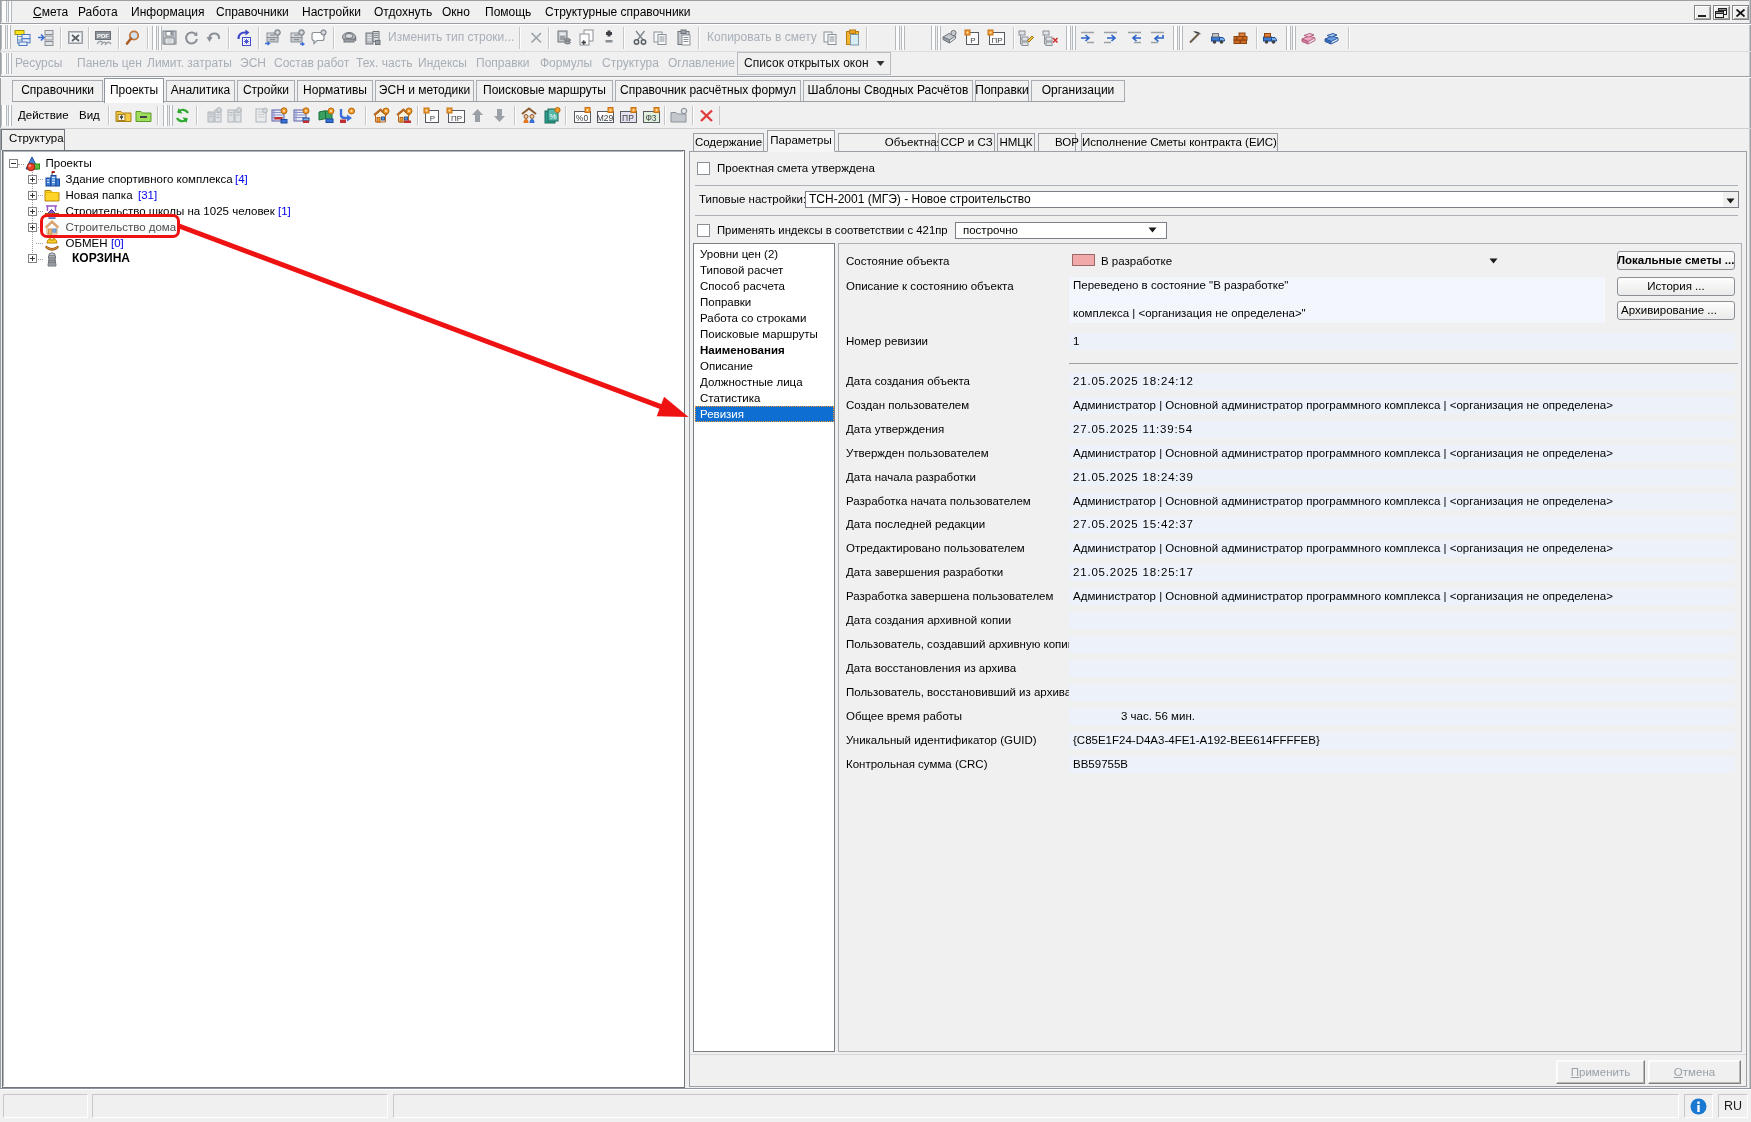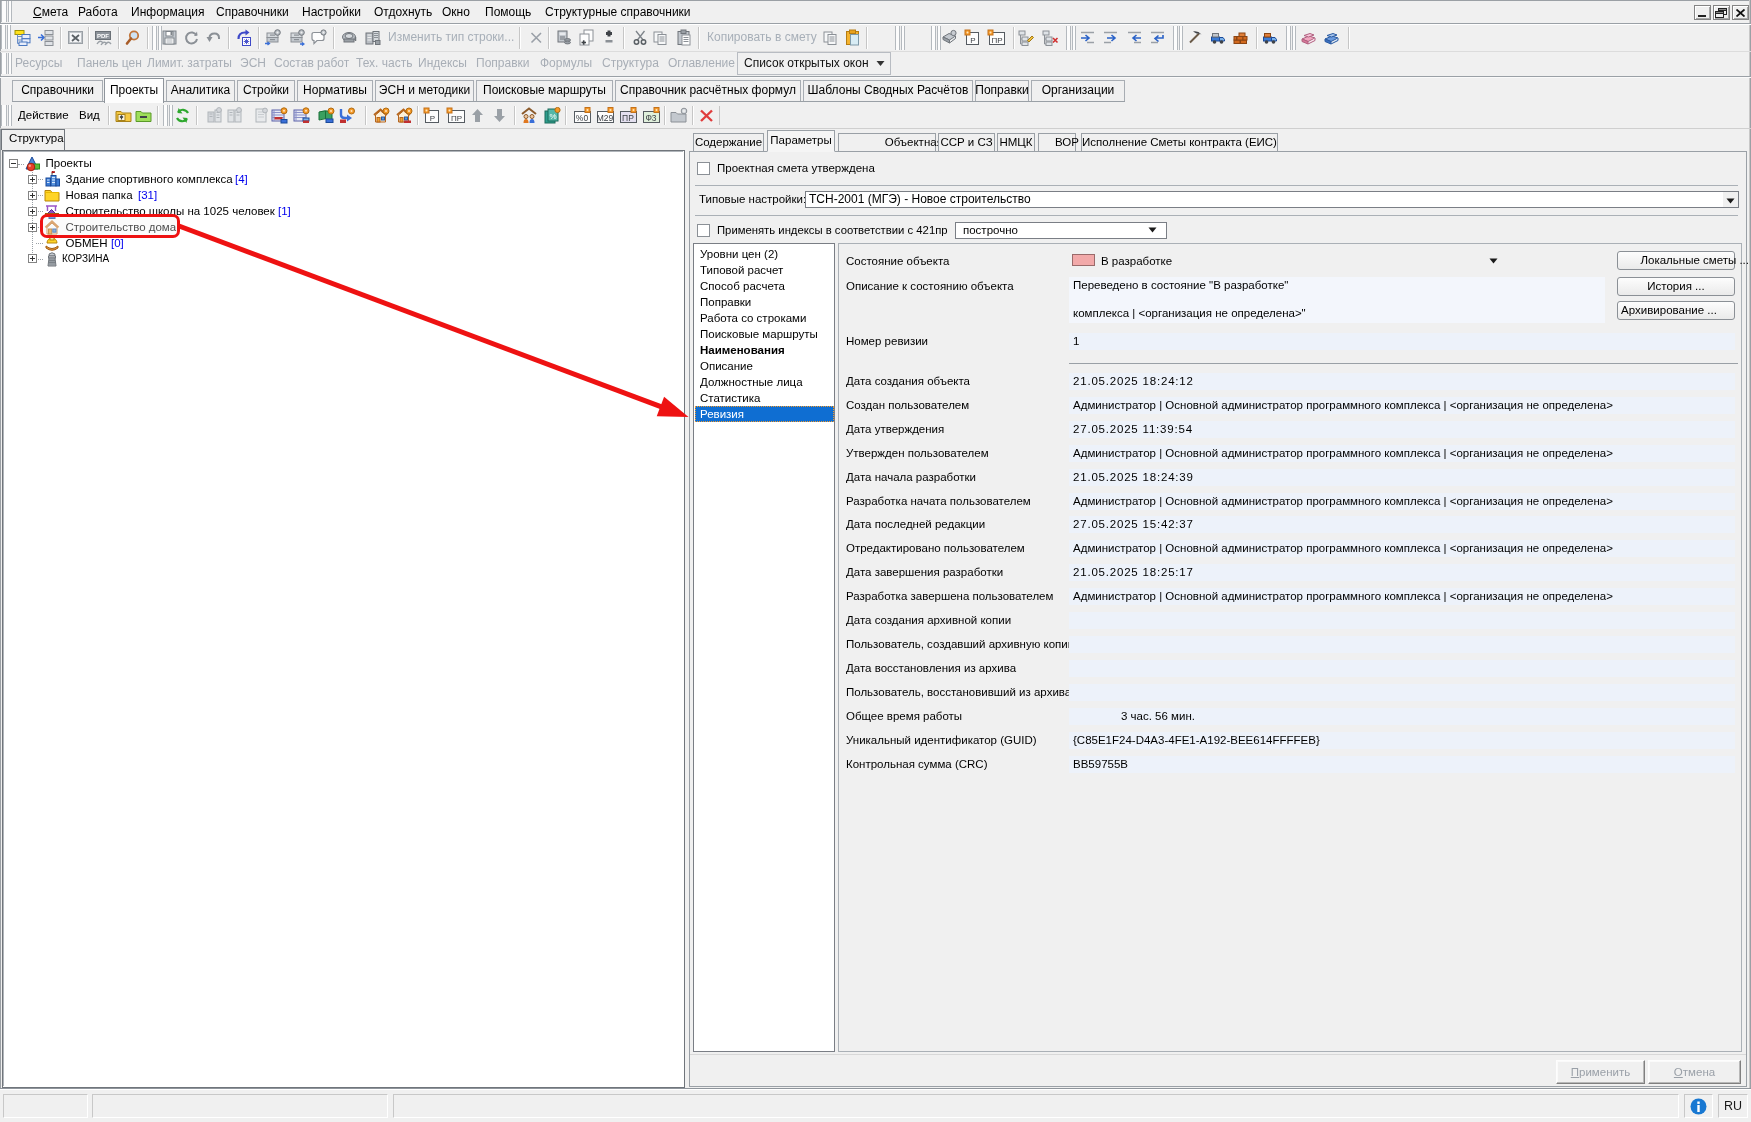--- a/index.html
+++ b/index.html
@@ -626,21 +626,21 @@
       <path d="M2 11 Q8 16 14 11 L14 13 Q8 17.5 2 13 Z" fill="#e8963c" stroke="#a05a10"></path>
     </svg>
 <div style="position:absolute;left:65.5px;top:231.5px;font-size:11.5px;color:#000;font-weight:normal;letter-spacing:0;line-height:23.0px;white-space:nowrap;">ОБМЕН</div>
 <div style="position:absolute;left:111px;top:231.5px;font-size:11.5px;color:#0000ee;font-weight:normal;letter-spacing:0;line-height:23.0px;white-space:nowrap;">[0]</div>
 <svg style="position:absolute;left:44px;top:250.89999999999998px" width="16" height="16" viewBox="0 0 16 16">
       <path d="M5 3 Q8 0.5 11 3 L10.5 5 H5.5 Z" fill="#c3c8ce" stroke="#70757b"></path>
       <rect x="4.5" y="5" width="7" height="2" fill="#e0e3e6" stroke="#70757b"></rect>
       <path d="M5 7 L4 15 H12 L11 7 Z" fill="#aab0b6" stroke="#70757b"></path>
       <path d="M6 8 V14 M8 8 V14 M10 8 V14 M5 9.5 H11 M5 11.5 H11" stroke="#70757b" stroke-width="0.7"></path>
     </svg>
-<div style="position:absolute;left:62px;top:247.39999999999998px;font-size:10px;color:#000;font-weight:normal;letter-spacing:0;line-height:23.0px;white-space:nowrap;">КОРЗИНА</div>
+<div style="position:absolute;left:72px;top:247.39999999999998px;font-size:12px;color:#000;font-weight:bold;letter-spacing:0;line-height:23.0px;white-space:nowrap;">КОРЗИНА</div>
 <div style="position:absolute;left:40px;top:214px;width:140px;height:23.5px;border:3px solid #ee1212;box-sizing:border-box;border-radius:7px;background:rgba(242,242,242,0.3);"></div>
 <svg style="position:absolute;left:170px;top:210px" width="530" height="220" viewBox="0 0 530 220">
       <path d="M9 16 L494.1544596774295 197.87340882902652" stroke="#ee1212" stroke-width="5"></path>
       <path d="M518.5 207 L494.0947306776194 186.6374650570694 L486.72325319337153 206.30117070222258 Z" fill="#ee1212"></path>
     </svg>
 <div style="position:absolute;left:689px;top:151px;width:1058px;height:936px;background:#f0f0f0;border:1px solid #9aa0a6;box-sizing:border-box;"></div>
 <div style="position:absolute;left:693px;top:133px;width:71px;height:18px;background:#f0f0f0;border:1px solid #9aa0a6;box-sizing:border-box;border-bottom:none;"></div>
 <div style="position:absolute;left:693px;top:130.5px;font-size:11.5px;color:#000;font-weight:normal;letter-spacing:0;line-height:23.0px;white-space:nowrap;width:71px;text-align:center;">Содержание</div>
 <div style="position:absolute;left:838px;top:133px;width:98px;height:18px;background:#f0f0f0;border:1px solid #9aa0a6;box-sizing:border-box;border-bottom:none;"></div>
 <div style="position:absolute;left:838px;top:130.5px;font-size:11.5px;color:#000;font-weight:normal;letter-spacing:0;line-height:23.0px;white-space:nowrap;width:98px;text-align:center;padding-left:44px;">Объектная смета</div>
@@ -742,21 +742,21 @@
 <div style="position:absolute;left:846px;top:704.92px;font-size:11.5px;color:#000;font-weight:normal;letter-spacing:0;line-height:23.0px;white-space:nowrap;">Общее время работы</div>
 <div style="position:absolute;left:1069px;top:707.92px;width:666px;height:17px;background:#edf2fa;"></div>
 <div style="position:absolute;left:1073px;top:704.92px;font-size:11.5px;color:#000;font-weight:normal;letter-spacing:0;line-height:23.0px;white-space:nowrap;margin-left:48px;">3 час. 56 мин.</div>
 <div style="position:absolute;left:846px;top:728.8499999999999px;font-size:11.5px;color:#000;font-weight:normal;letter-spacing:0;line-height:23.0px;white-space:nowrap;">Уникальный идентификатор (GUID)</div>
 <div style="position:absolute;left:1069px;top:731.8499999999999px;width:666px;height:17px;background:#edf2fa;"></div>
 <div style="position:absolute;left:1073px;top:728.8499999999999px;font-size:11.5px;color:#000;font-weight:normal;letter-spacing:0;line-height:23.0px;white-space:nowrap;">{C85E1F24-D4A3-4FE1-A192-BEE614FFFFEB}</div>
 <div style="position:absolute;left:846px;top:752.78px;font-size:11.5px;color:#000;font-weight:normal;letter-spacing:0;line-height:23.0px;white-space:nowrap;">Контрольная сумма (CRC)</div>
 <div style="position:absolute;left:1069px;top:755.78px;width:666px;height:17px;background:#edf2fa;"></div>
 <div style="position:absolute;left:1073px;top:752.78px;font-size:11.5px;color:#000;font-weight:normal;letter-spacing:0;line-height:23.0px;white-space:nowrap;">BB59755B</div>
 <div style="position:absolute;left:1617px;top:251px;width:118px;height:19px;background:linear-gradient(#fdfdfd,#eaeaea);border:1px solid #8b9096;box-sizing:border-box;border-radius:3px;"></div>
-<div style="position:absolute;left:1617px;top:249.0px;font-size:11.5px;color:#000;font-weight:normal;letter-spacing:0;line-height:23.0px;white-space:nowrap;width:132px;text-align:right;">Локальные сметы ...</div>
+<div style="position:absolute;left:1617px;top:249.0px;font-size:11.5px;color:#000;font-weight:bold;letter-spacing:0;line-height:23.0px;white-space:nowrap;width:132px;text-align:left;">Локальные сметы ...</div>
 <div style="position:absolute;left:1617px;top:277px;width:118px;height:19px;background:linear-gradient(#fdfdfd,#eaeaea);border:1px solid #8b9096;box-sizing:border-box;border-radius:3px;"></div>
 <div style="position:absolute;left:1617px;top:275.0px;font-size:11.5px;color:#000;font-weight:normal;letter-spacing:0;line-height:23.0px;white-space:nowrap;width:118px;text-align:center;">История ...</div>
 <div style="position:absolute;left:1617px;top:301px;width:118px;height:19px;background:linear-gradient(#fdfdfd,#eaeaea);border:1px solid #8b9096;box-sizing:border-box;border-radius:3px;"></div>
 <div style="position:absolute;left:1617px;top:299.0px;font-size:11.5px;color:#000;font-weight:normal;letter-spacing:0;line-height:23.0px;white-space:nowrap;width:104px;text-align:center;">Архивирование ...</div>
 <div style="position:absolute;left:690px;top:1053px;width:1056px;height:33px;background:#f0f0f0;"></div>
 <div style="position:absolute;left:690px;top:1054px;width:1056px;height:1px;background:#d8d8d8;"></div>
 <div style="position:absolute;left:1556px;top:1060px;width:89px;height:24px;background:#f0f0f0;border:1px solid #808080;box-sizing:border-box;border-top-color:#fdfdfd;border-left-color:#fdfdfd;box-shadow:inset -1px -1px 0 #b8b8b8,inset 1px 1px 0 #fafafa;"></div>
 <div style="position:absolute;left:1556px;top:1060.5px;width:89px;text-align:center;font-size:11.5px;color:#9aa0a8;line-height:23px;"><span style="text-decoration:underline">П</span>рименить</div>
 <div style="position:absolute;left:1648px;top:1060px;width:93px;height:24px;background:#f0f0f0;border:1px solid #808080;box-sizing:border-box;border-top-color:#fdfdfd;border-left-color:#fdfdfd;box-shadow:inset -1px -1px 0 #b8b8b8,inset 1px 1px 0 #fafafa;"></div>
 <div style="position:absolute;left:1648px;top:1060.5px;width:93px;text-align:center;font-size:11.5px;color:#9aa0a8;line-height:23px;"><span style="text-decoration:underline">О</span>тмена</div>

